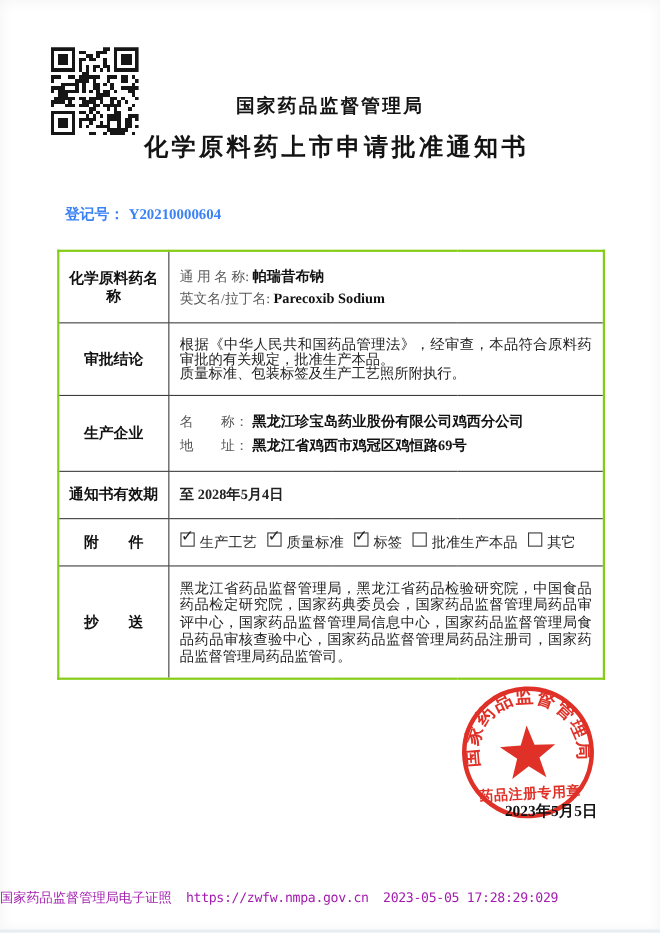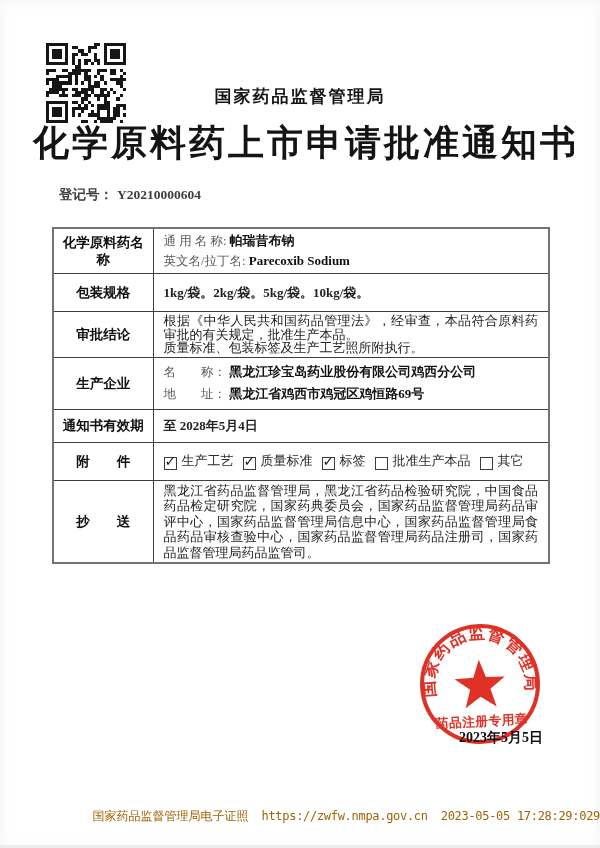--- a/index.html
+++ b/index.html
@@ -10,59 +10,59 @@
   }
   .edge-shade{position:absolute;inset:0;box-shadow:inset 0 0 14px rgba(0,0,0,.05);pointer-events:none;}
   .bottom-strip{position:absolute;left:0;right:0;bottom:0;height:3px;background:#e7edf1;}
 
   
   .qr{position:absolute;left:46px;top:43px;width:80px;height:80px;}
   .org{position:absolute;left:0;right:0;top:85px;text-align:center;
        font-family:"Liberation Sans","DejaVu Sans",sans-serif;
        font-size:17px;font-weight:700;letter-spacing:2px;color:#141414;}
   .title{position:absolute;left:0;right:0;top:119px;text-align:center;
-       font-size:36px;font-weight:700;letter-spacing:3px;color:#141414;padding-left:12px;}
-
-  
-  .meta{position:absolute;left:59px;width:489px;top:184px;font-size:13.5px;font-weight:700;color:#404040;}
+       font-size:22px;font-weight:700;letter-spacing:3px;color:#141414;padding-left:12px;}
+
+  
+  .meta{position:absolute;left:59px;width:489px;top:184px;font-size:13.5px;font-weight:700;color:#3b82f6;}
   .meta-row{display:flex;line-height:21px;}
   .meta-spacer{flex:1;}
   .meta .lbl{margin-right:4px;}
 
   
   table.doc{position:absolute;left:52px;top:227px;width:496px;border-collapse:collapse;table-layout:fixed;}
-  table.doc{border:2px solid #737373;}
+  table.doc{border:2px solid #84cc16;}
   table.doc td{border:1.5px solid #3e3e3e;vertical-align:middle;overflow:hidden;}
   td.lab{text-align:center;font-weight:700;font-size:13.5px;color:#111;padding:0 3px;line-height:17px;}
-  td.val{padding:2px 10px;font-size:13px;color:#222;}
+  td.val{padding:12px 10px;font-size:13px;color:#222;}
   .sub-lab{color:#595959;font-size:12.5px;}
   .sub-val{font-weight:700;color:#111;}
   .two-line div{line-height:19px;}
   .mfr div{line-height:21px;}
   .conc{font-size:12.6px;line-height:13.6px;text-align:justify;color:#2a2a2a;}
   .cc-text{font-size:12.5px;line-height:15.5px;text-align:justify;color:#2a2a2a;}
   .bold-val{font-weight:700;color:#111;}
 
   
   .attach-row{display:flex;align-items:center;flex-wrap:nowrap;white-space:nowrap;}
-  .attach-item{display:inline-flex;align-items:flex-end;margin-right:9px;font-size:13px;color:#2a2a2a;}
+  .attach-item{display:inline-flex;align-items:flex-start;margin-right:9px;font-size:13px;color:#2a2a2a;}
   .cbox{width:11px;height:11px;border:1.5px solid #3b3b3b;display:inline-block;position:relative;
         margin-right:5px;flex:0 0 auto;background:#fff;}
   .cbox.checked::after{content:"\2713";position:absolute;left:0px;top:-5px;font-size:14px;
         font-weight:700;color:#222;font-family:"DejaVu Sans",sans-serif;}
 
   
   .seal{position:absolute;left:417px;top:621px;width:126px;height:126px;color:var(--seal-color);
         opacity:.93;transform:rotate(-3deg);}
   .seal svg{width:100%;height:100%;}
   .seal-date{position:absolute;left:437px;top:729px;width:106px;text-align:right;
         font-size:14px;font-weight:700;color:#111;}
 
   
-  .footer{position:absolute;left:0;right:0;top:808px;text-align:right;color:#a16207;font-size:12px;}
+  .footer{position:absolute;left:0;right:0;top:808px;text-align:left;color:#a21caf;font-size:12px;}
   .footer .f-cn{font-family:"Liberation Serif","DejaVu Serif",serif;margin-right:10px;}
   .footer .f-url{font-family:"DejaVu Sans Mono","Liberation Mono",monospace;margin-right:10px;letter-spacing:-0.3px;}
   .footer .f-ts{font-family:"DejaVu Sans Mono","Liberation Mono",monospace;letter-spacing:-0.3px;}
 </style>
 </head>
 <body style="--seal-color: #dd2218;">
 
 <div class="edge-shade"></div>
 
 <div class="qr" id="qr"><svg viewBox="0 0 25 25" width="100%" height="100%" shape-rendering="crispEdges" fill="#161616">
@@ -404,24 +404,20 @@
         <span class="sub-lab">通 用 名 称:</span>
         <span class="sub-val">帕瑞昔布钠</span>
       </div>
       <div>
         <span class="sub-lab">英文名/拉丁名:</span>
         <span class="sub-val">Parecoxib Sodium</span>
       </div>
     </td>
   </tr>
   <tr style="height:38px">
-    <td class="lab">包装规格</td>
-    <td class="val bold-val" colspan="3">1kg/袋。2kg/袋。5kg/袋。10kg/袋。</td>
-  </tr>
-  <tr style="height:38px">
     <td class="lab">审批结论</td>
     <td class="val conc" colspan="3">
       <div>根据《中华人民共和国药品管理法》，经审查，本品符合原料药审批的有关规定，批准生产本品。</div>
       <div>质量标准、包装标签及生产工艺照所附执行。</div>
     </td>
   </tr>
   <tr style="height:52px">
     <td class="lab">生产企业</td>
     <td class="val mfr" colspan="3">
       <div>

